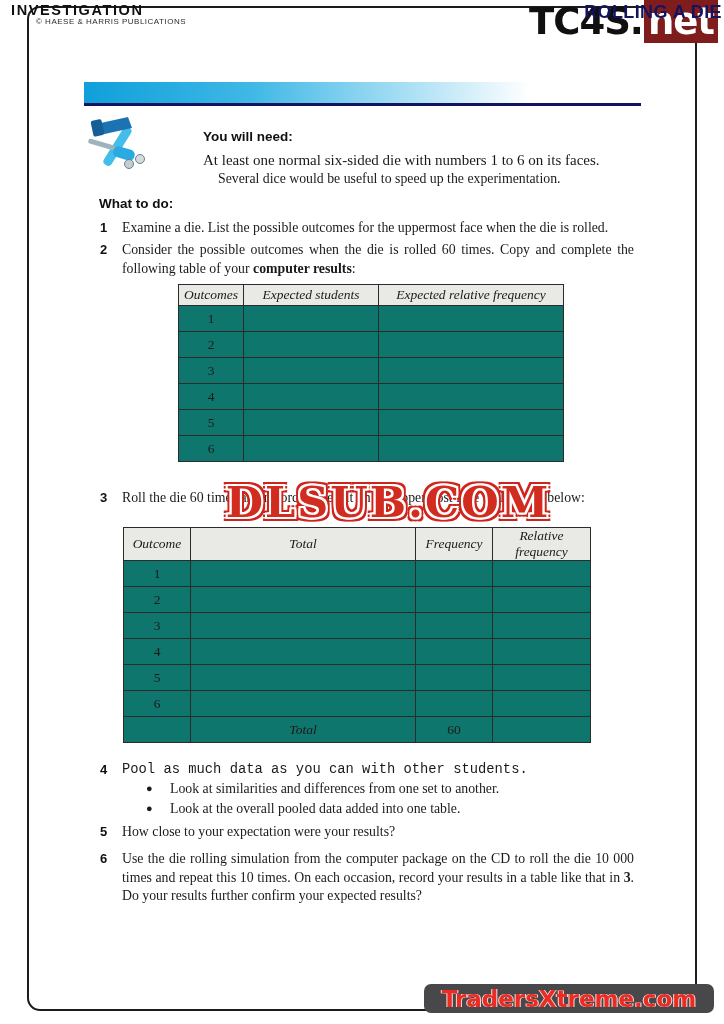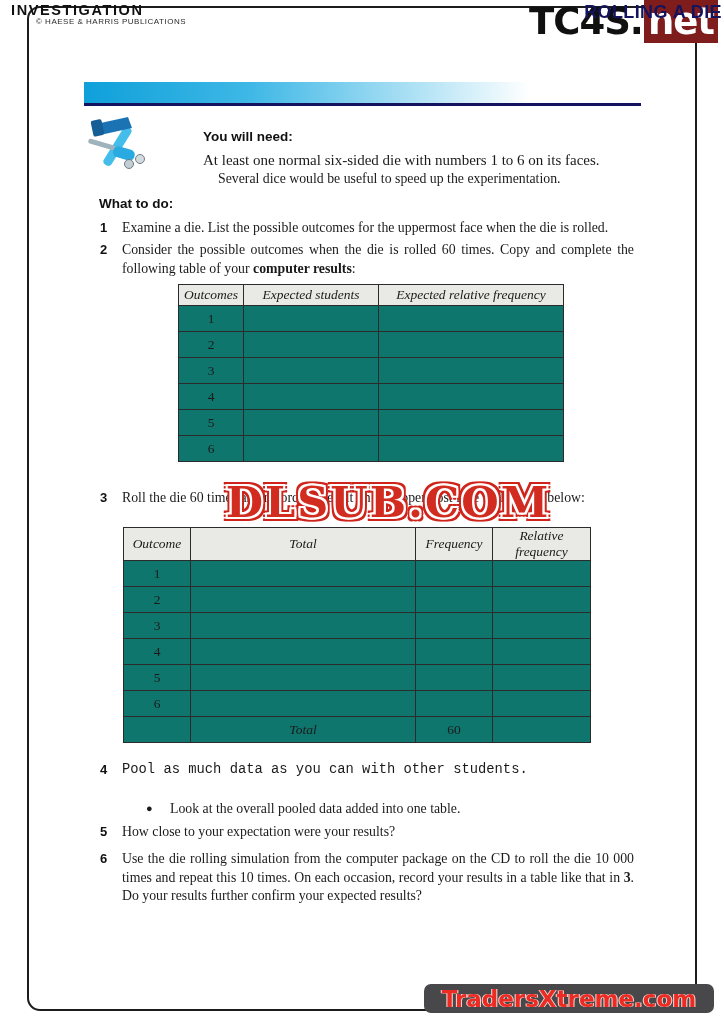--- a/index.html
+++ b/index.html
@@ -225,20 +225,21 @@
         <td>60</td>
         <td></td>
       </tr>
     </tbody>
   </table>
 
   <div class="item" style="top:761px;">
     <span class="inum">4</span>
     <div class="itext" style="text-align:left;font-family:Liberation Mono, monospace;">Pool as much data as you can with other students.</div>
   </div>
+  <div class="bullet-row" style="top:781px;"><span class="dot">●</span><span>Look at similarities and differences from one set to another.</span></div>
   <div class="bullet-row" style="top:801px;"><span class="dot">●</span><span>Look at the overall pooled data added into one table.</span></div>
 
   <div class="item" style="top:823px;">
     <span class="inum">5</span>
     <div class="itext" style="text-align:left;">How close to your expectation were your results?</div>
   </div>
 
   <div class="item" style="top:850px;">
     <span class="inum">6</span>
     <div class="itext"><span>Use the die rolling simulation from the computer package on the CD to roll the die 10 000 times and repeat this 10 times. On each occasion, record your results in a table like that in </span><b>3</b><span>. Do your results further confirm your expected results?</span></div>

